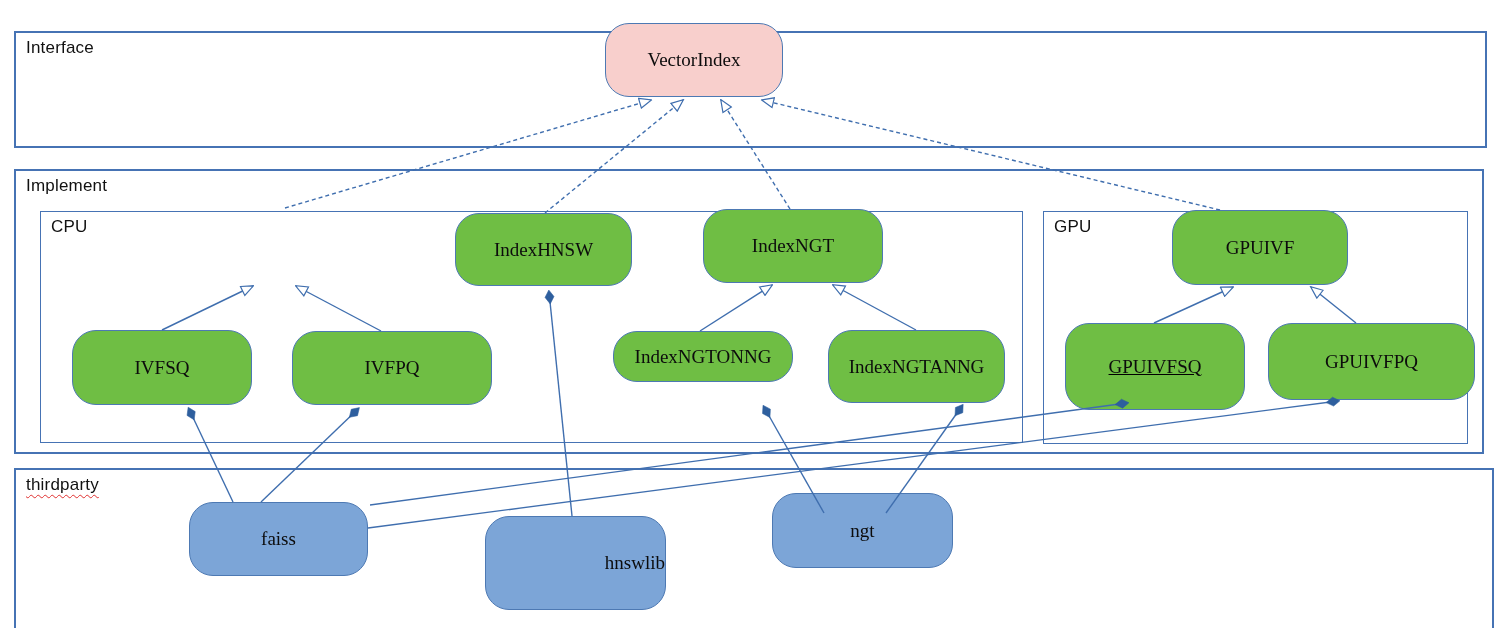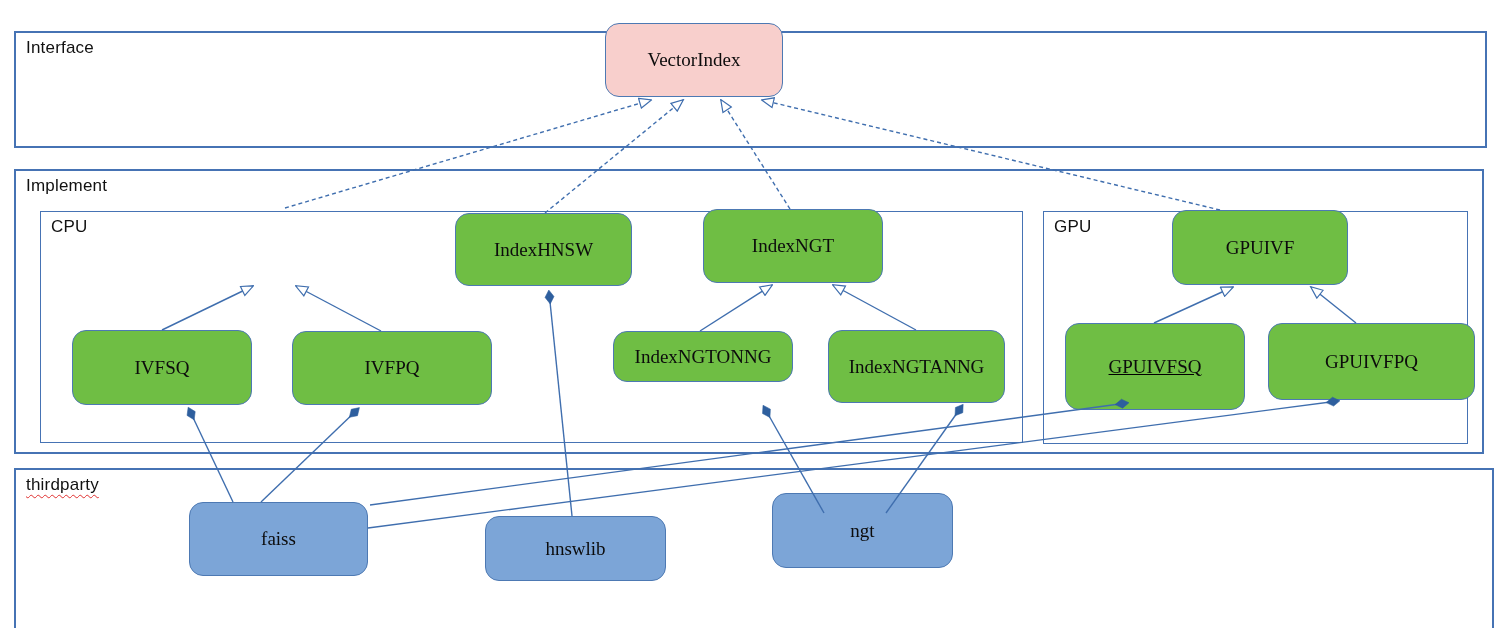--- a/index.html
+++ b/index.html
@@ -5,21 +5,21 @@
   html,body{margin:0;padding:0;background:#ffffff;}
   body{font-family:"Liberation Sans",sans-serif;}
   .canvas{position:relative;width:1503px;height:628px;background:#ffffff;overflow:hidden;}
 
   
   .container{position:absolute;border:2px solid #4673b4;background:transparent;box-sizing:border-box;margin-top:21px;}
   .clabel{position:absolute;left:10px;top:5px;font-size:17px;color:#111111;letter-spacing:.2px;}
   .squiggle{text-decoration:underline wavy #e03030 1px;text-underline-offset:4px;}
 
   
-  .node{position:absolute;border:1.6px solid #4d79b3;border-radius:14px;box-sizing:border-box;
+  .node{position:absolute;border:1.6px solid #4d79b3;border-radius:24px;box-sizing:border-box;
         display:flex;align-items:center;justify-content:center;}
   .node span{font-family:"Liberation Serif",serif;font-size:19px;color:#0c0c0c;white-space:nowrap;}
   .green{background:#6fbe44;}
   .blue{background:#7ca5d7;}
   .pink{background:#f8cfcc;}
 
   svg.edges{position:absolute;left:0;top:0;pointer-events:none;}
   .edge{stroke:#3f6eae;stroke-width:1.4;fill:none;}
   .dashed{stroke-dasharray:4 3;}
 </style>
@@ -86,21 +86,21 @@
   </div>
 
   <div class="node green" style="left:1268px;top:323px;width:207px;height:77px;">
     <span>GPUIVFPQ</span>
   </div>
 
   <div class="node blue" style="left:189px;top:502px;width:179px;height:74px;">
     <span>faiss</span>
   </div>
 
-  <div class="node blue" style="left:485px;top:516px;width:181px;height:65px;">
+  <div class="node blue" style="left:485px;top:516px;width:181px;height:94px;justify-content:flex-end;">
     <span>hnswlib</span>
   </div>
 
   <div class="node blue" style="left:772px;top:493px;width:181px;height:75px;">
     <span>ngt</span>
   </div>
 
   <svg class="edges" width="1503" height="628" viewBox="0 0 1503 628">
     <defs>
       <marker id="tri" markerUnits="userSpaceOnUse" markerWidth="14" markerHeight="12" viewBox="0 0 14 12" refX="12.5" refY="6" orient="auto">

